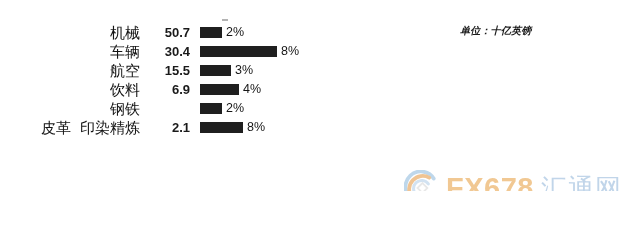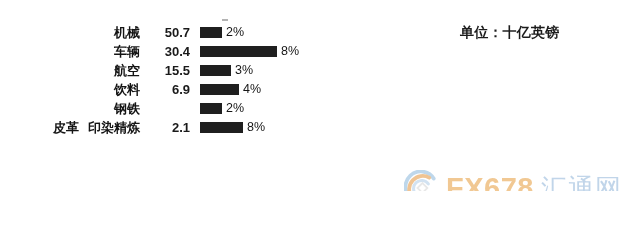--- a/index.html
+++ b/index.html
@@ -16,25 +16,26 @@
     height: 191px;
     background: #ffffff;
     overflow: hidden;
   }
 
   
   #unit-note {
     position: absolute;
     left: 460px;
     top: 24px;
-    font-size: 14px;
+    font-size: 10px;
     font-weight: 700;
     color: #1c1c1c;
     letter-spacing: 0.2px;
     white-space: nowrap;
+    font-style: italic;
   }
 
   
   #speck {
     position: absolute;
     left: 222px;
     top: 19px;
     width: 6px;
     height: 2px;
     background: #9a9a9a;
@@ -51,22 +52,22 @@
   .row {
     position: relative;
     height: 19px;
   }
   .cat-label {
     position: absolute;
     right: 490px;           
     top: 0;
     height: 19px;
     line-height: 19px;
-    font-size: 13px;
-    font-weight: 700;
+    font-size: 15px;
+    font-weight: 400;
     color: #141414;
     white-space: nowrap;
     text-align: right;
   }
   .cat-label .sub {
     margin-left: 9px;
   }
   .value {
     position: absolute;
     left: 140px;

